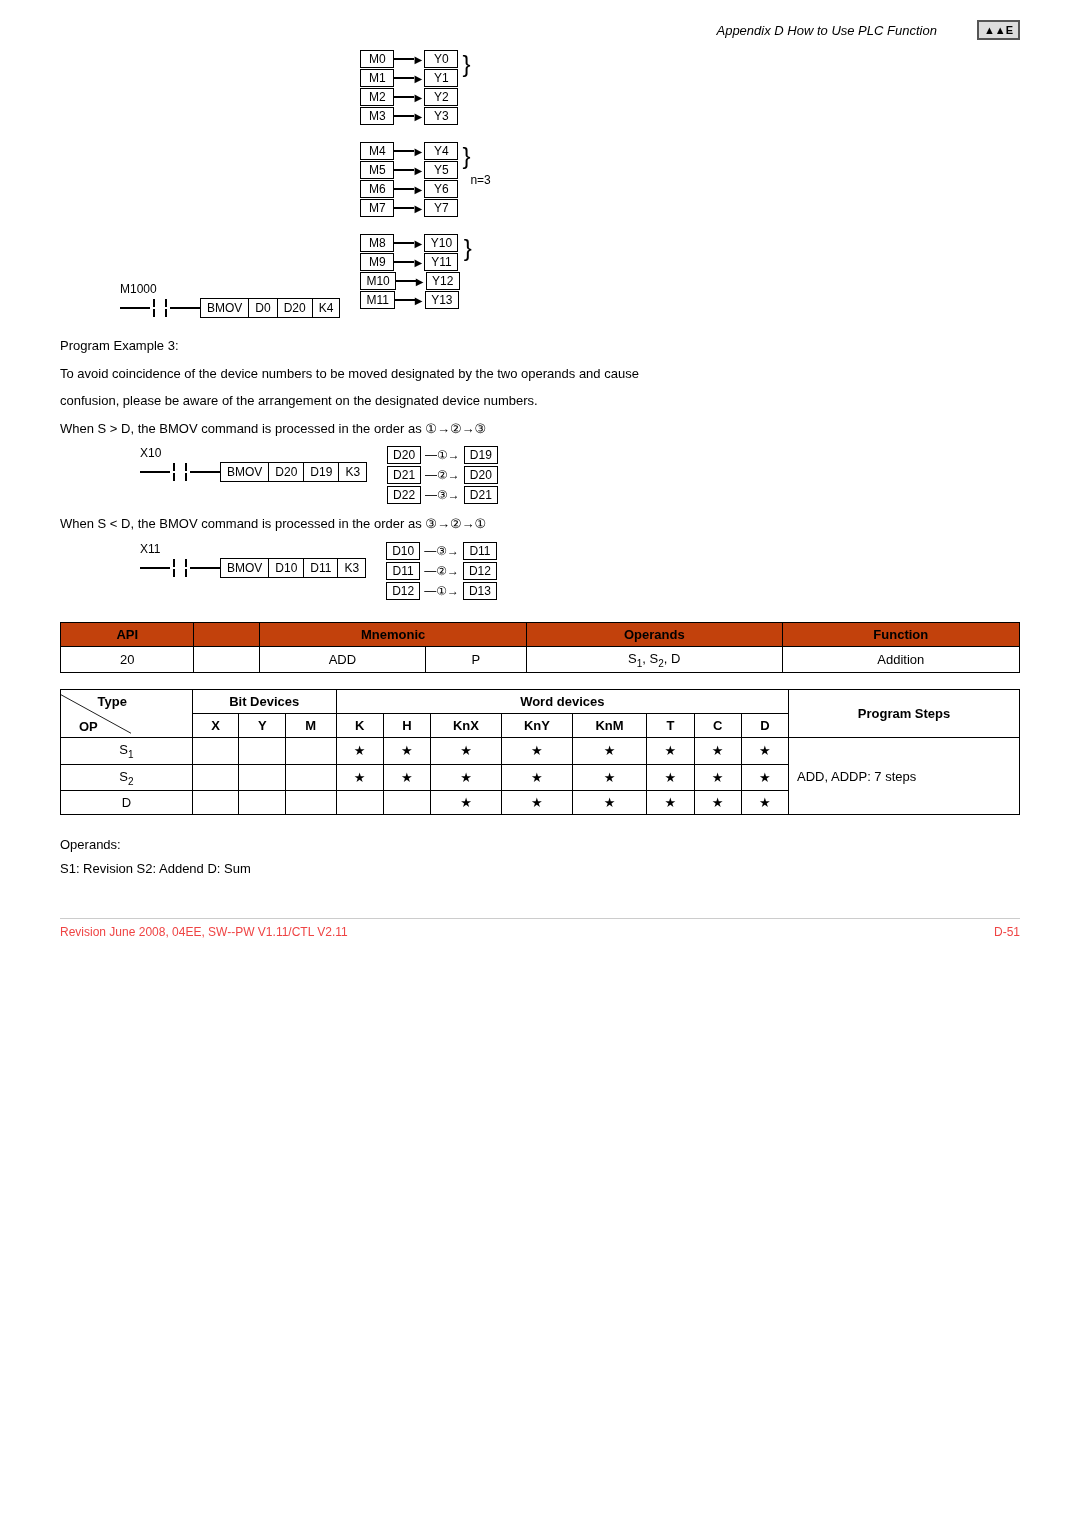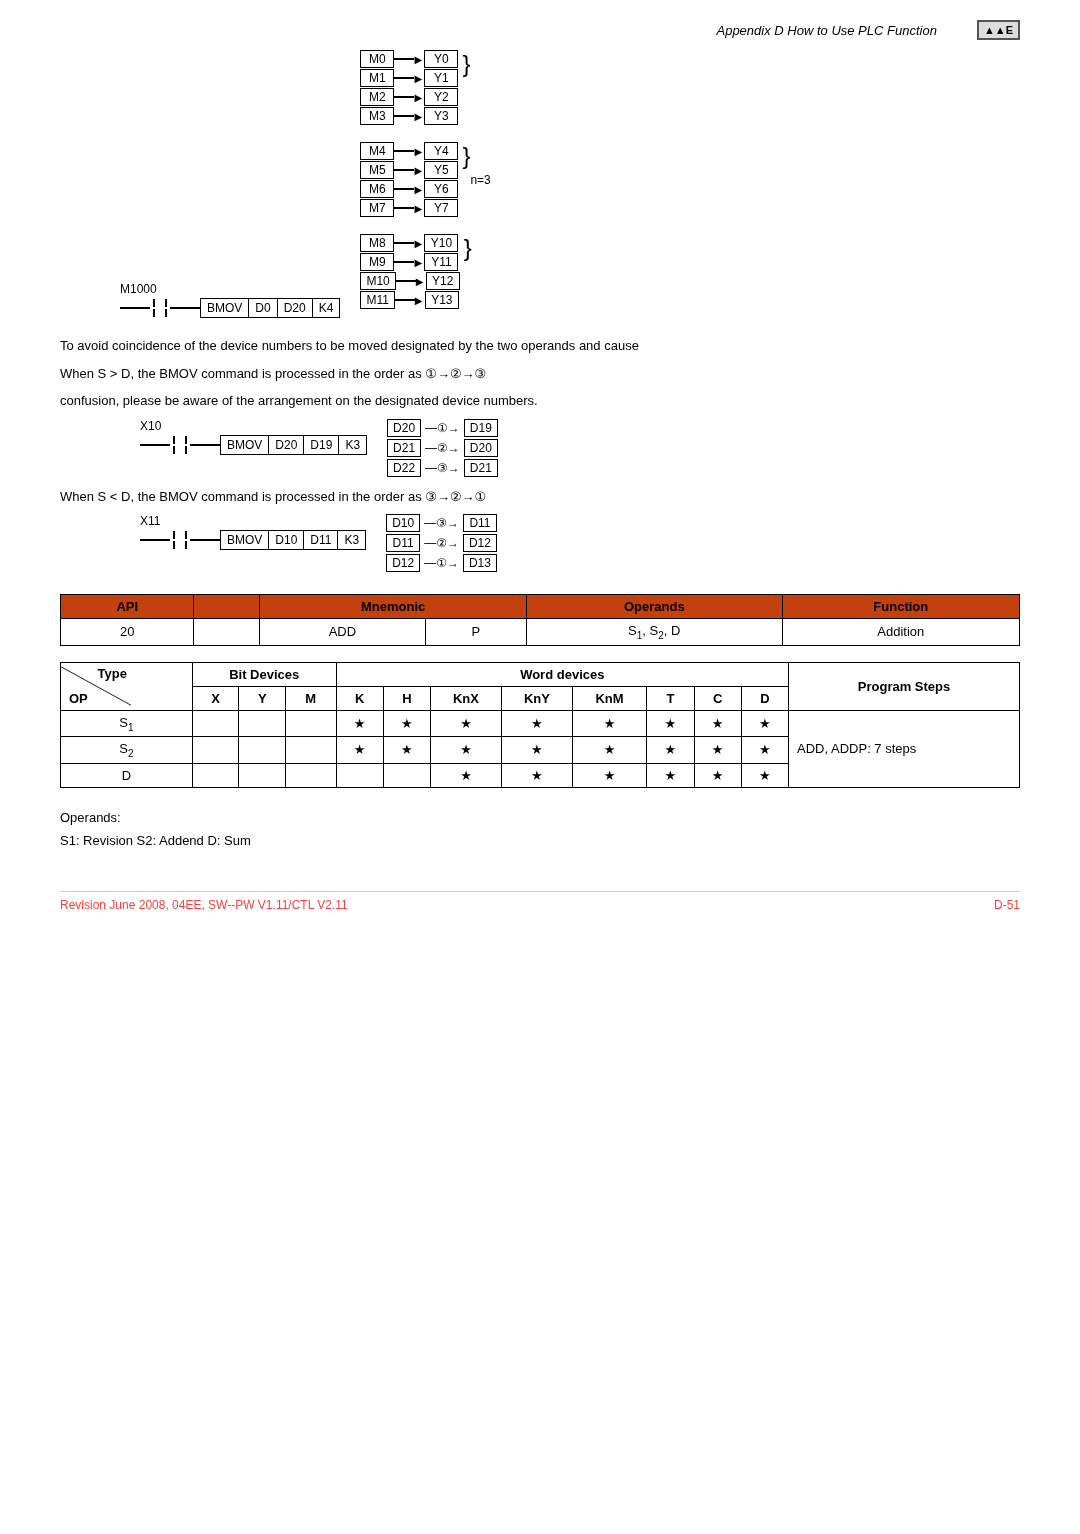--- a/index.html
+++ b/index.html
@@ -224,21 +224,21 @@
     }
     .diag-corner .type-label {
       position: absolute;
       top: 2px;
       right: 4px;
       font-weight: bold;
     }
     .diag-corner .op-label {
       position: absolute;
       bottom: 2px;
-      left: 8px;
+      left: 18px;
       font-weight: bold;
     }
     .diag-corner .diag-line {
       position: absolute;
       top: 0; left: 0;
       width: 100%;
       height: 100%;
     }
     .star-cell { font-size: 13px; }
 
@@ -378,24 +378,25 @@
               </div>
           </div>
           <div class="bracket-right">}</div>
         </div>
       </div>
     </div>
   </div>
 </div>
 
 <div class="diagram-section">
+  <p class="para">Program Example 3:</p>
   <p class="para">To avoid coincidence of the device numbers to be moved designated by the two operands and cause</p>
+  <p class="para">confusion, please be aware of the arrangement on the designated device numbers.</p>
+
   <p class="para">When S &gt; D, the BMOV command is processed in the order as ①→②→③</p>
-
-  <p class="para">confusion, please be aware of the arrangement on the designated device numbers.</p>
   <div class="sub-diagram">
     <div class="ladder-contact">
       <div class="ladder-label">X10</div>
       <div class="ladder-rail">
         <span class="rail-line"></span>
         <div class="contact-lines-pair">
           <div class="contact-lines">
               <span></span>
               <span></span>
             </div>

